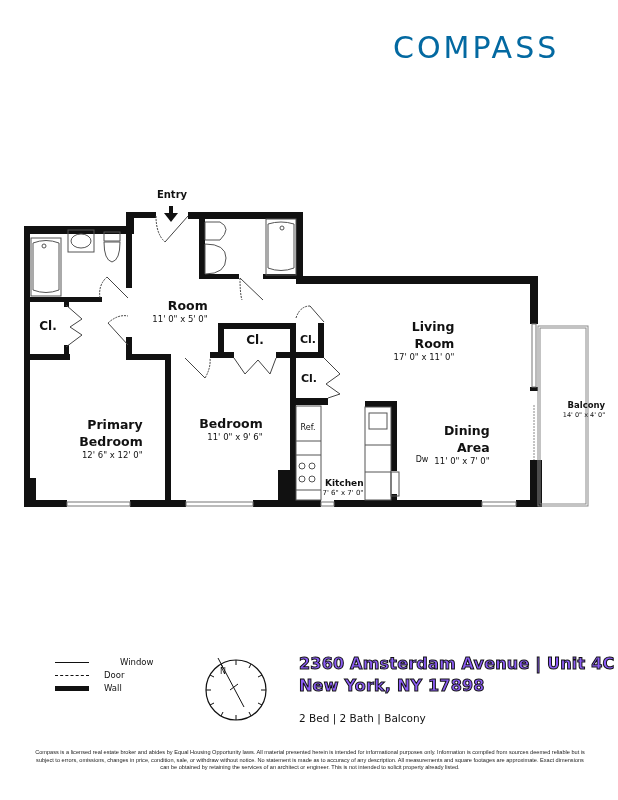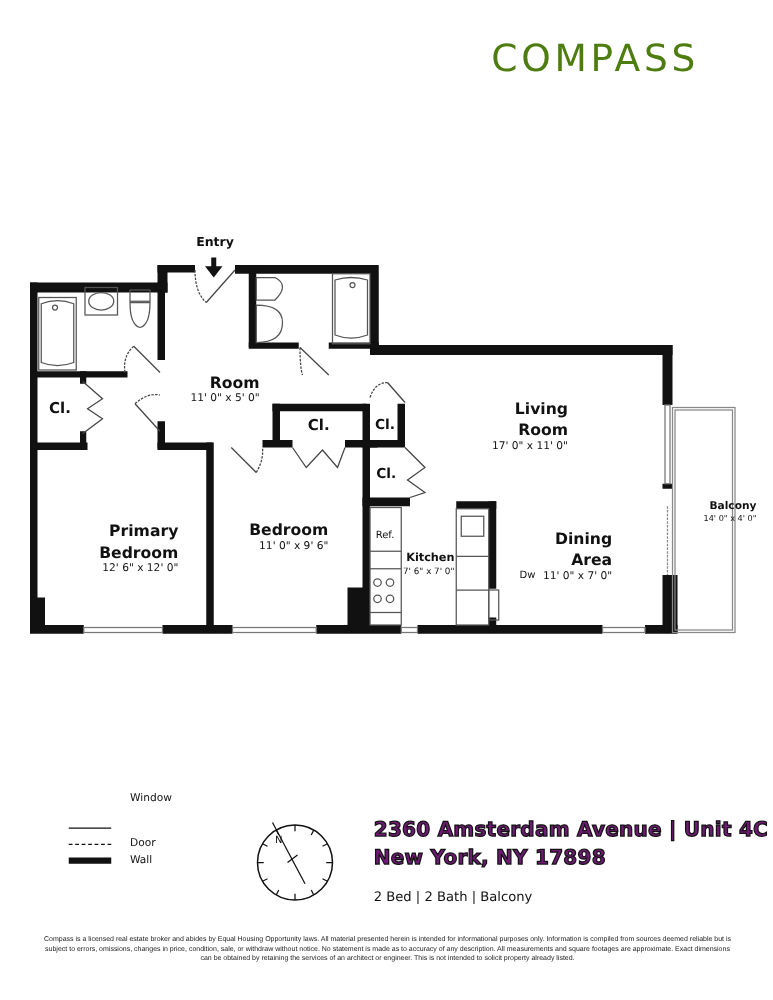--- a/index.html
+++ b/index.html
@@ -1,26 +1,26 @@
 <!DOCTYPE html>
 <html><head>
 <meta charset="utf-8">
 <style>
   html, body { margin:0; padding:0; background:#fff; }
   body { width:618px; height:800px; position:relative; overflow:hidden; font-family:"Liberation Sans", sans-serif; color:#111; }
-  .logo { position:absolute; left:393px; top:30px; font-size:30px; letter-spacing:3px; font-weight:400; color:#4d7c0f; font-family:"DejaVu Sans", sans-serif; }
+  .logo { position:absolute; left:393px; top:30px; font-size:30px; letter-spacing:3px; font-weight:400; color:#0369a1; font-family:"DejaVu Sans", sans-serif; }
   svg.plan { position:absolute; left:0; top:0; }
   .lbl { position:absolute; text-align:right; font-family:"DejaVu Sans", sans-serif; color:#111; white-space:nowrap; transform:translateX(-50%); }
   .rname { font-size:12.5px; font-weight:bold; line-height:17px; display:block; }
   .rdim { font-size:8.5px; line-height:11px; display:block; }
   .small { font-size:10px; font-weight:bold; }
   .tiny { font-size:8px; }
   .legend-line { position:absolute; left:55px; width:34px; }
   .legend-text { position:absolute; left:104px; font-size:8.5px; font-family:"DejaVu Sans", sans-serif; }
-  .addr { position:absolute; left:299px; font-size:16px; font-weight:bold; font-family:"DejaVu Sans", sans-serif; color:#701a75; -webkit-text-stroke:1px #111; letter-spacing:0.2px; }
+  .addr { position:absolute; left:299px; font-size:16px; font-weight:bold; font-family:"DejaVu Sans", sans-serif; color:#8b5cf6; -webkit-text-stroke:1px #111; letter-spacing:0.2px; }
   .summary { position:absolute; left:299px; top:712px; font-size:10.5px; font-family:"DejaVu Sans", sans-serif; }
   .disclaimer { position:absolute; left:34px; top:749px; width:552px; font-size:5.6px; line-height:7.6px; text-align:center; font-family:"Liberation Sans", sans-serif; color:#222; }
 </style>
 </head>
 <body>
 
 <div class="logo">COMPASS</div>
 
 <svg class="plan" width="618" height="800" viewBox="0 0 618 800">
   <g fill="#111">
@@ -162,21 +162,21 @@
   <span class="rname">Bedroom</span>
   <span class="rdim">12' 6" x 12' 0"</span>
 </div>
 
 <div class="lbl" style="left:231px; top:415px;">
   <span class="rname">Bedroom</span>
   <span class="rdim">11' 0" x 9' 6"</span>
 </div>
 
 <div class="lbl" style="left:343px; top:441px;">
-  <span style="font-size:9px; font-weight:bold; display:block; line-height:12px;">Kitchen</span>
+  <span style="font-size:9px; font-weight:bold; display:block; line-height:12px;margin-top:36px;">Kitchen</span>
   <span style="font-size:7px; display:block; line-height:9px;">7' 6" x 7' 0"</span>
 </div>
 
 <div class="lbl" style="left:462px; top:422px;">
   <span class="rname">Dining</span>
   <span class="rname">Area</span>
   <span class="rdim">11' 0" x 7' 0"</span>
 </div>
 
 <div class="lbl" style="left:584px; top:400px;">
@@ -189,21 +189,21 @@
 <div class="lbl small" style="left:308px; top:333px; font-size:11px;">Cl.</div>
 <div class="lbl small" style="left:309px; top:372px; font-size:11px;">Cl.</div>
 
 <div class="lbl tiny" style="left:308px; top:423px;">Ref.</div>
 <div class="lbl tiny" style="left:378px; top:455px;margin-left:44px;">Dw</div>
 
 <div>
   <div class="legend-line" style="top:662px; border-top:1px solid #111;"></div>
   <div class="legend-line" style="top:675px; border-top:1px dashed #111;"></div>
   <div class="legend-line" style="top:686px; height:5px; background:#111;"></div>
-  <div class="legend-text" style="top:634px;">Window</div>
+  <div class="legend-text" style="top:657px;margin-left:16px;">Window</div>
   <div class="legend-text" style="top:670px;">Door</div>
   <div class="legend-text" style="top:683px;">Wall</div>
 </div>
 
 <svg style="position:absolute; left:200px; top:652px;" width="70" height="70" viewBox="0 0 70 70">
   <circle cx="36" cy="38" r="30" fill="none" stroke="#111" stroke-width="1.2"></circle>
   <g stroke="#111" stroke-width="1">
     <line x1="36" y1="8" x2="36" y2="13"></line>
       <line x1="51" y1="12" x2="49" y2="16"></line>
     <line x1="62" y1="23" x2="58" y2="25"></line>

